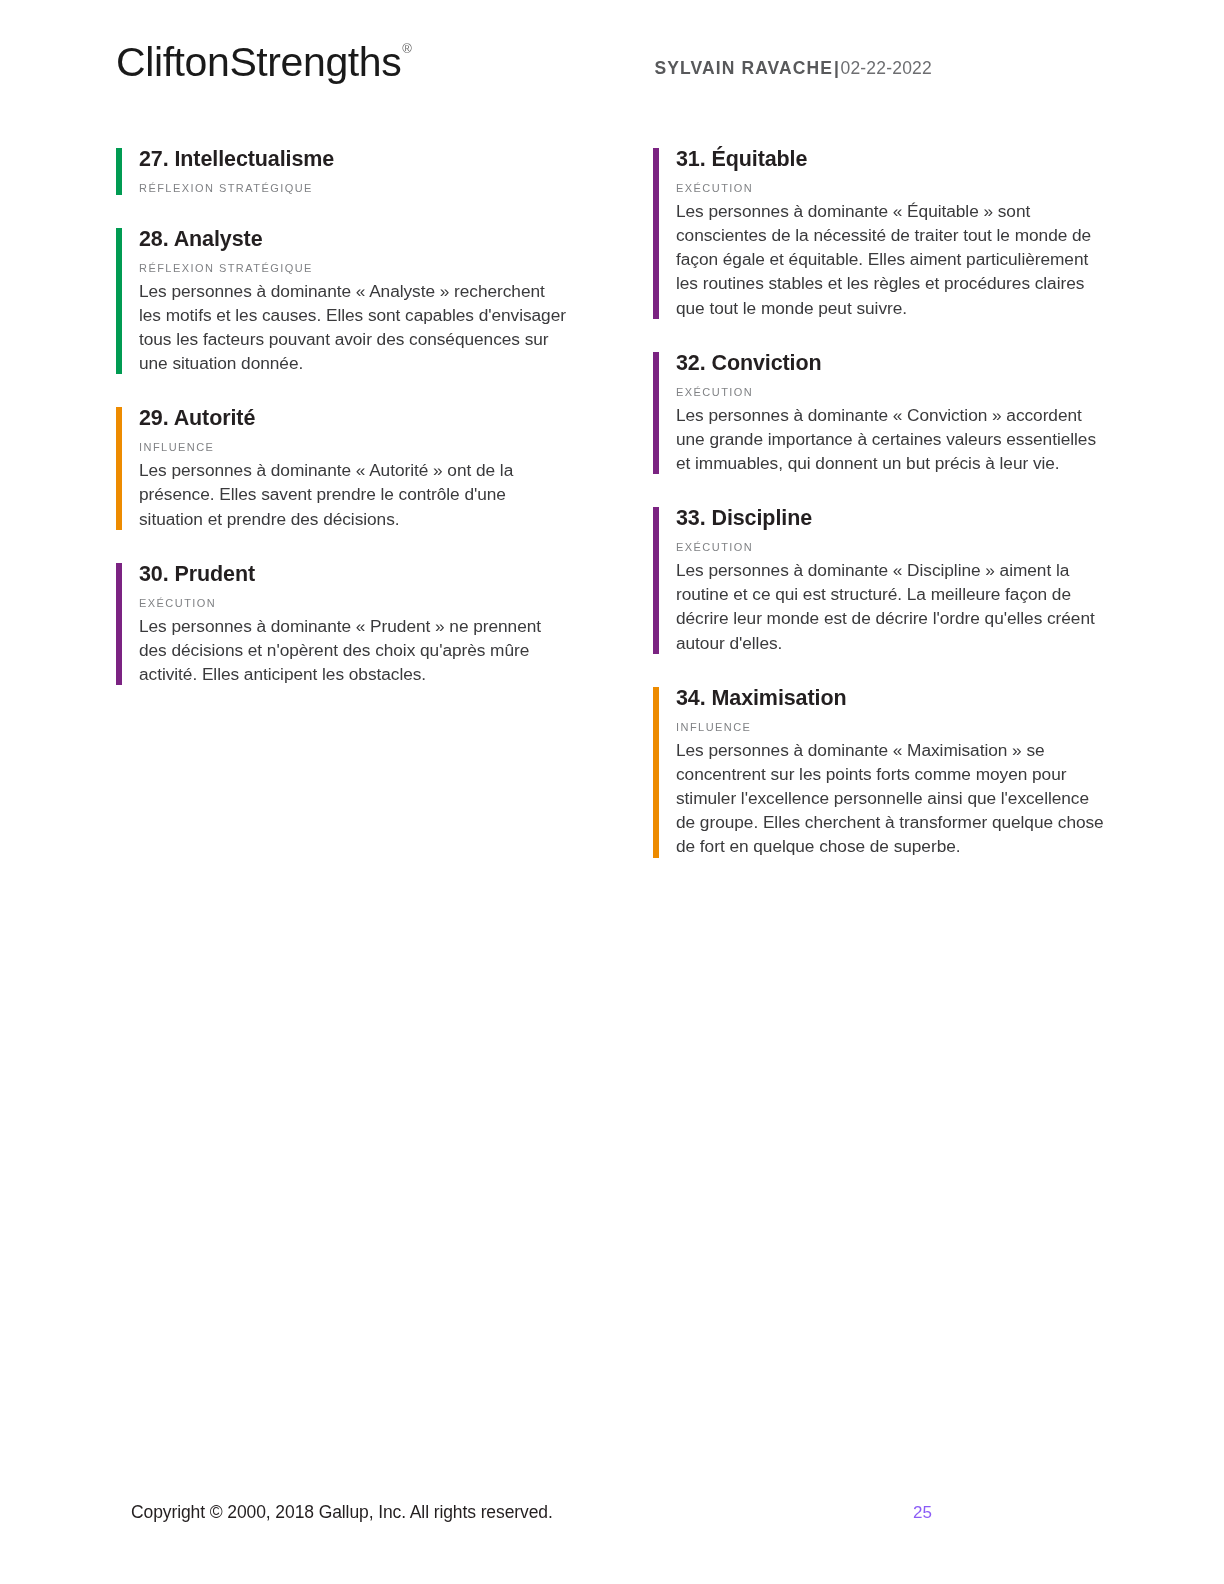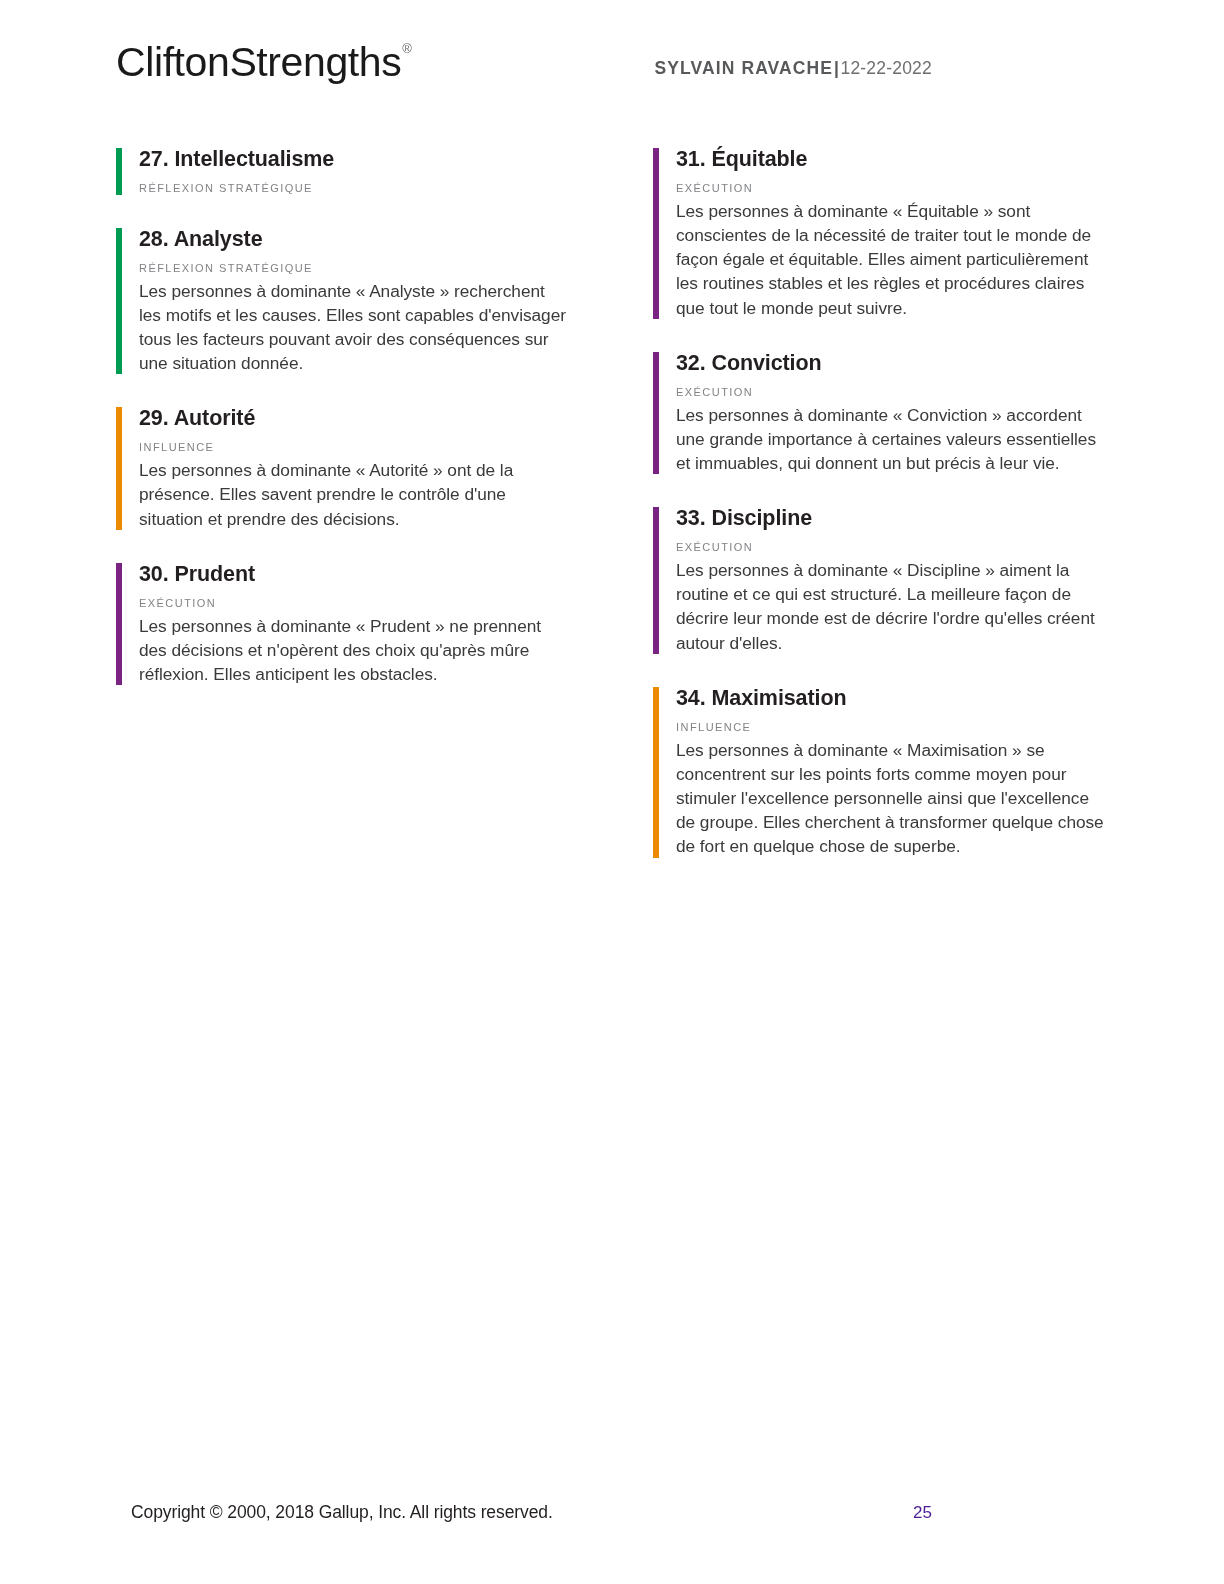--- a/index.html
+++ b/index.html
@@ -148,32 +148,32 @@
     font-size: 17.5px;
     color: #231f20;
     letter-spacing: -0.1px;
     white-space: nowrap;
   }
   .pagenum {
     position: absolute;
     right: 0;
     top: 1px;
     font-size: 17px;
-    color: #4c1d95;
+    color: #8b5cf6;
   }
 </style>
 </head>
 <body>
 
 <div class="page">
 
   <div class="header">
     <div class="brand"><span>CliftonStrengths</span><span class="reg">®</span></div>
     <div class="header-meta">
-      <span class="who">SYLVAIN RAVACHE</span><span class="sep">|</span><span class="date">12-22-2022</span>
+      <span class="who">SYLVAIN RAVACHE</span><span class="sep">|</span><span class="date">02-22-2022</span>
     </div>
   </div>
 
   <div class="columns">
 
     <div class="column">
 
       <div class="theme">
         <div class="bar" style="background:#009B52"></div>
         <h2 class="theme-title">27. Intellectualisme</h2>
@@ -191,21 +191,21 @@
         <div class="bar" style="background:#ED8B00"></div>
         <h2 class="theme-title">29. Autorité</h2>
         <div class="theme-domain">INFLUENCE</div>
         <p class="theme-desc">Les personnes à dominante « Autorité » ont de la présence. Elles savent prendre le contrôle d'une situation et prendre des décisions.</p>
       </div>
 
       <div class="theme">
         <div class="bar" style="background:#7B2382"></div>
         <h2 class="theme-title">30. Prudent</h2>
         <div class="theme-domain">EXÉCUTION</div>
-        <p class="theme-desc">Les personnes à dominante « Prudent » ne prennent des décisions et n'opèrent des choix qu'après mûre réflexion. Elles anticipent les obstacles.</p>
+        <p class="theme-desc">Les personnes à dominante « Prudent » ne prennent des décisions et n'opèrent des choix qu'après mûre activité. Elles anticipent les obstacles.</p>
       </div>
 
     </div>
 
     <div class="column">
 
       <div class="theme">
         <div class="bar" style="background:#7B2382"></div>
         <h2 class="theme-title">31. Équitable</h2>
         <div class="theme-domain">EXÉCUTION</div>

